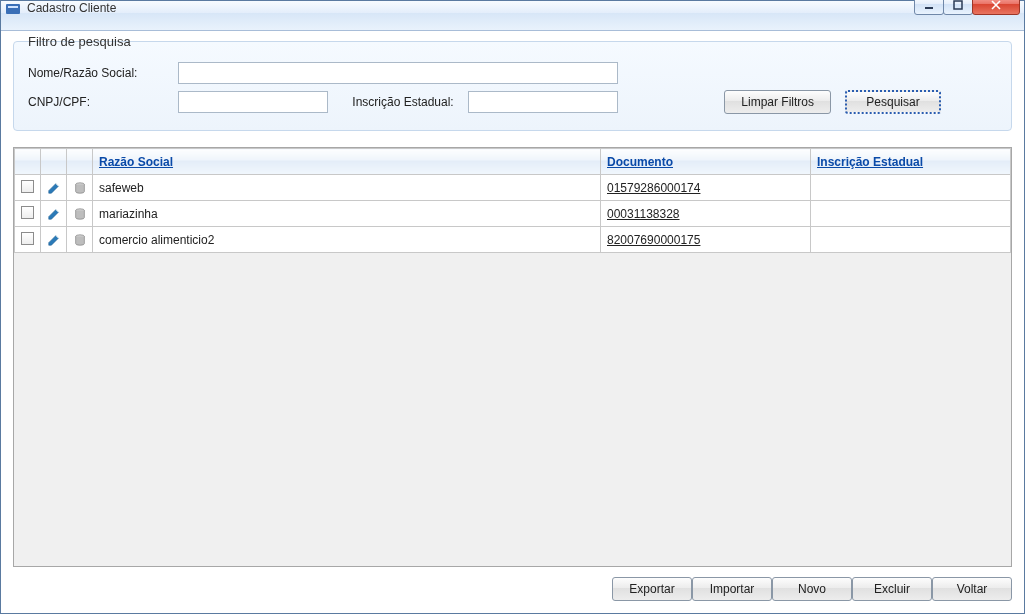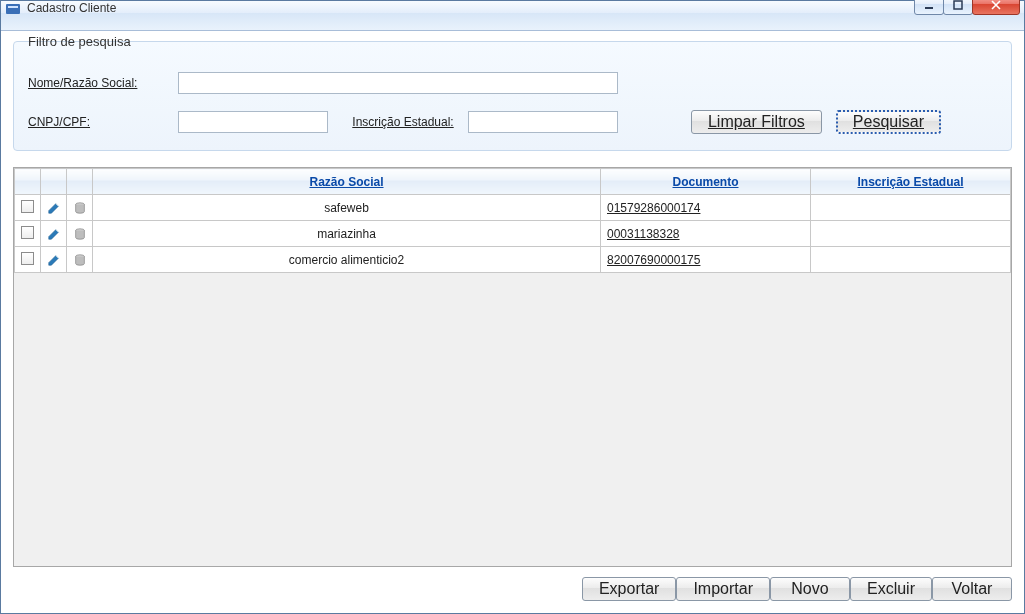--- a/index.html
+++ b/index.html
@@ -67,40 +67,40 @@
     margin-bottom: 16px;
   }
   .filter-legend {
     position: absolute;
     top: -8px; left: 10px;
     background: transparent;
     padding: 0 4px;
     color: #333;
     font-size: 13px;
   }
-  .filter-row { display: flex; align-items: center; margin-top: 16px; gap: 10px; text-decoration: underline; }
+  .filter-row { display: flex; align-items: center; margin-top: 6px; gap: 10px; }
   .filter-row:first-of-type { margin-top: 4px; }
   .flabel { width: 140px; }
   .finput {
     height: 22px;
     border: 1px solid #abb9c8;
     background: #fff;
     padding: 2px 4px;
   }
   .finput.name { width: 440px; }
   .finput.doc { width: 150px; }
   .finput.ie { width: 150px; }
   .flabel2 { width: 110px; margin-left: 10px; text-align: center; }
   .btn {
     height: 24px;
     border: 1px solid #8a97a6;
     border-radius: 3px;
     background: linear-gradient(#fdfdfd,#ececec 45%,#e0e0e0 46%,#ededed);
     padding: 0 16px;
-    font-size: 16px;
+    font-size: 12px;
     color: #222;
     cursor: default;
     display: inline-flex; align-items: center; justify-content: center;
     min-width: 96px;
   }
   .btn.focused {
     border: 2px dotted #2a5db0;
     outline: none;
     padding: 0 15px;
   }
@@ -117,21 +117,21 @@
   table.grid {
     border-collapse: collapse;
     width: 100%;
     background: #fff;
     table-layout: fixed;
   }
   .grid th, .grid td {
     border: 1px solid #c8c8c8;
     padding: 4px 6px;
     height: 26px;
-    text-align: center;
+    text-align: left;
     overflow: hidden;
     white-space: nowrap;
   }
   .grid th {
     background: linear-gradient(#fdfeff,#eef4fb 45%,#e3edf8 46%,#f1f7fd);
     font-weight: normal;
   }
   .grid th .hlink { color: #0a4aa8; text-decoration: underline; font-weight: bold; }
   .col-chk { width: 26px; text-align: center; }
   .col-edit { width: 26px; text-align: center; }

